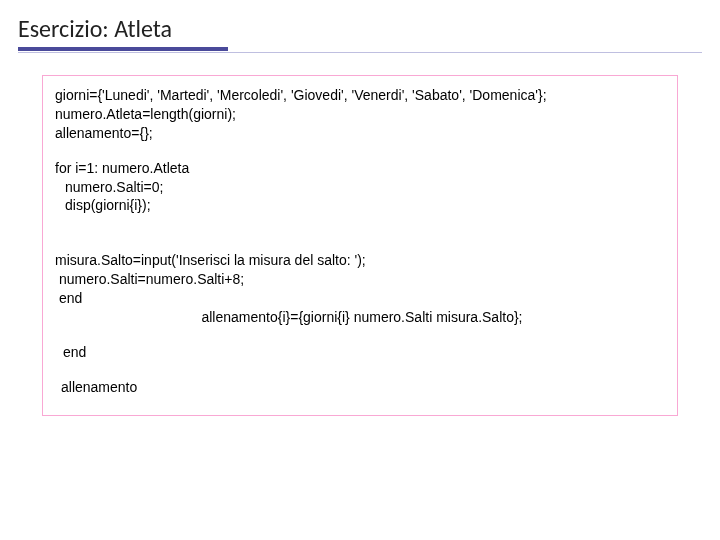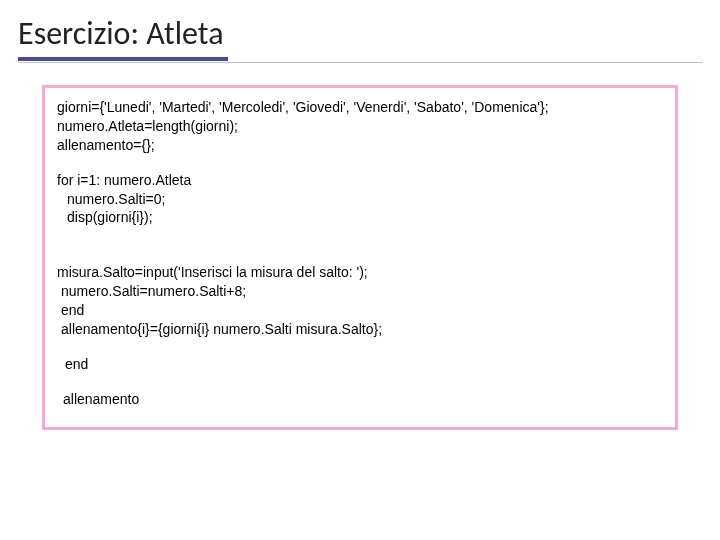--- a/index.html
+++ b/index.html
@@ -9,21 +9,21 @@
     height: 540px;
     background: #ffffff;
     font-family: Arial, Helvetica, sans-serif;
     box-sizing: border-box;
     position: relative;
   }
   .slide {
     padding: 14px 18px 0 18px;
   }
   .title {
-    font-size: 32px;
+    font-size: 24px;
     font-weight: 400;
     color: #222;
     font-family: Calibri, Arial, sans-serif;
     margin-bottom: 4px;
   }
   .underline-group {
     margin-bottom: 22px;
   }
   .line-thick {
     height: 4px;
@@ -31,21 +31,21 @@
     width: 210px;
   }
   .line-thin {
     height: 1px;
     background: #bfbfe0;
     width: 100%;
     margin-top: 1px;
   }
   .codebox {
     margin: 0 24px 0 24px;
-    border: 3px solid #f9a8d4;
+    border: 1px solid #f9a8d4;
     padding: 10px 12px 18px 12px;
     font-family: Arial, Helvetica, sans-serif;
     font-size: 14px;
     line-height: 1.35;
     color: #000;
   }
   .block1 { margin-bottom: 16px; }
   .block2 { margin-bottom: 16px; }
   .indent1 { padding-left: 10px; }
   .indent0 { padding-left: 0; margin-top: 36px; }
@@ -67,20 +67,20 @@
       <div>allenamento={};</div>
     </div>
 
     <div class="block2">
       <div>for i=1: numero.Atleta</div>
       <div class="indent1">numero.Salti=0;</div>
       <div class="indent1">disp(giorni{i});</div>
       <div class="indent0">misura.Salto=input('Inserisci la misura del salto: ');</div>
       <div style="padding-left:4px;">numero.Salti=numero.Salti+8;</div>
       <div style="padding-left:4px;">end</div>
-      <div style="padding-left:4px;">allenamento{i}={giorni{i} numero.Salti misura.Salto};</div>
+      <div style="padding-left:4px;text-align:center;">allenamento{i}={giorni{i} numero.Salti misura.Salto};</div>
     </div>
 
     <div style="padding-left:8px; margin-bottom:16px;">end</div>
 
     <div style="padding-left:6px;margin-top:8px;">allenamento</div>
   </div>
 </div>
 
 </body></html>

